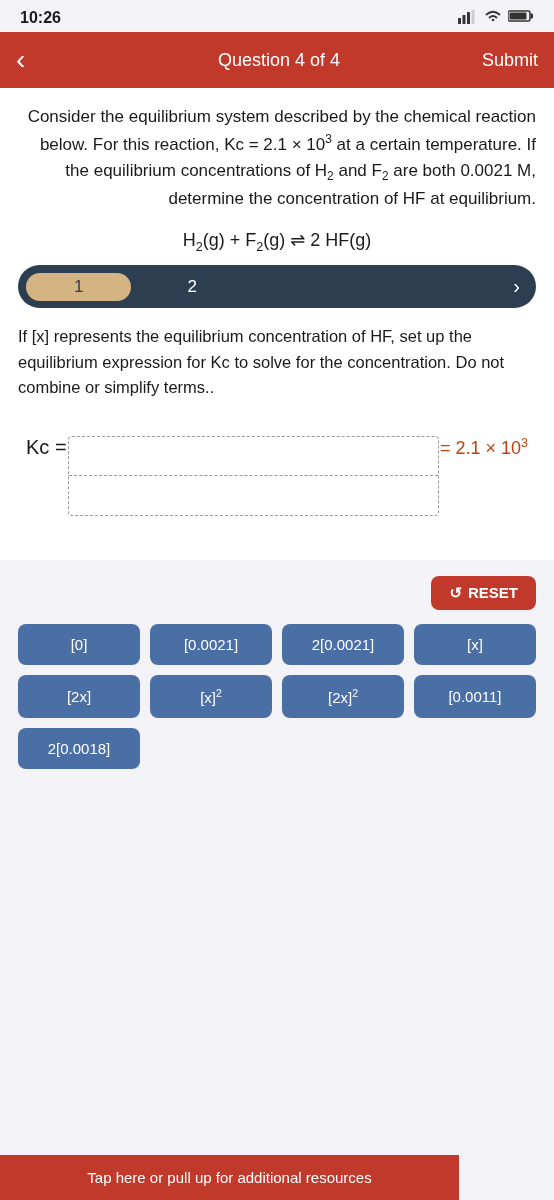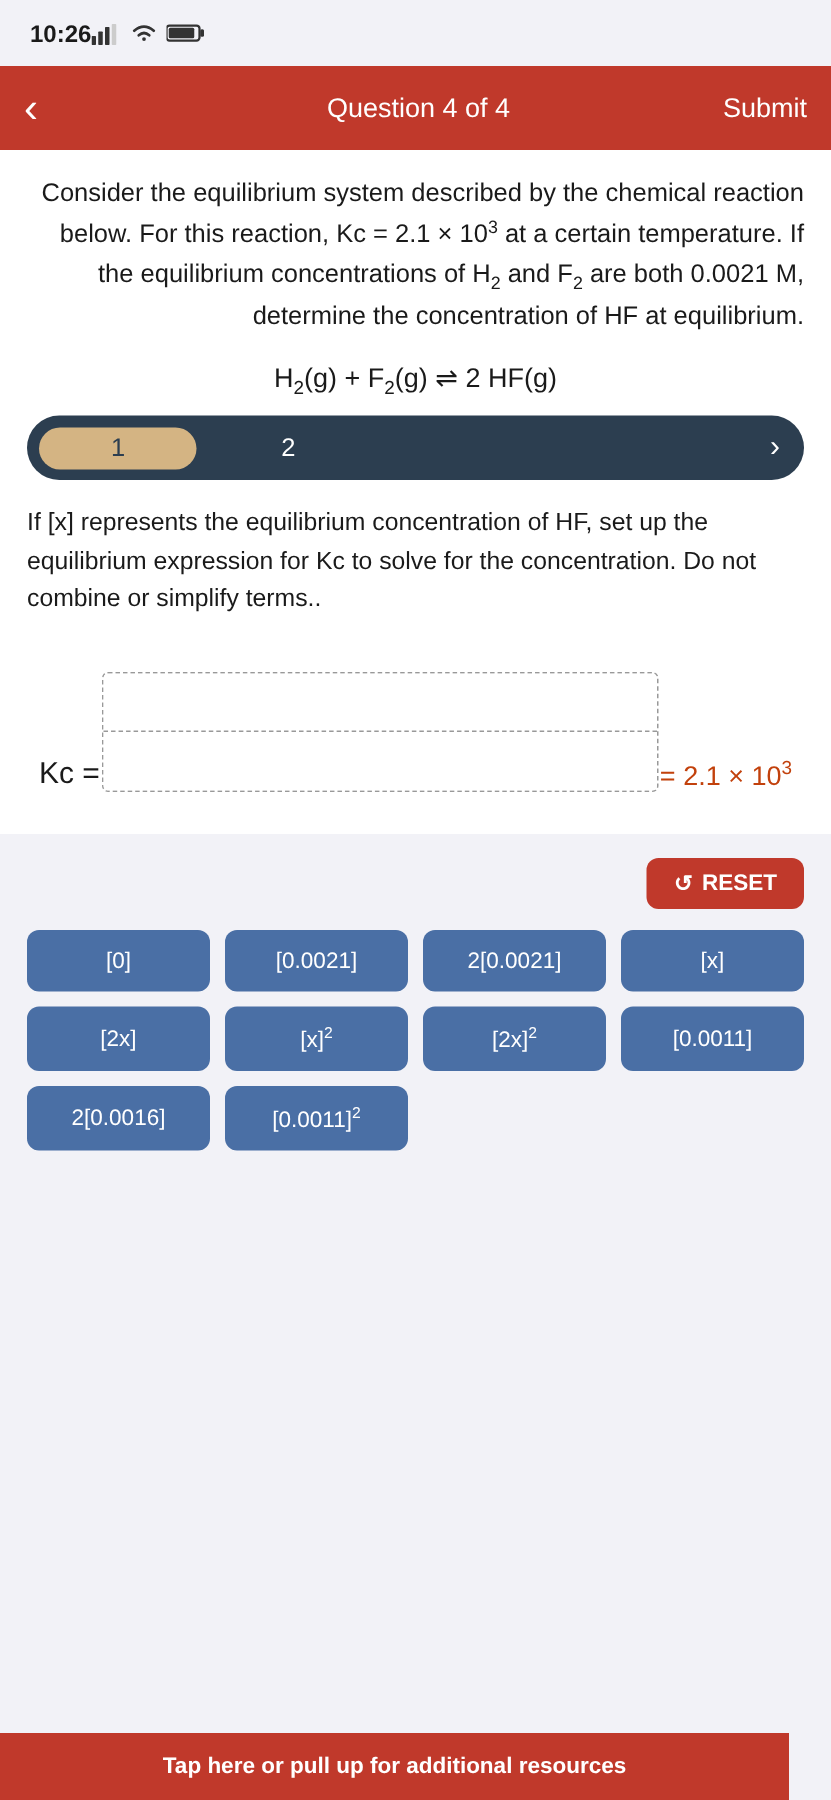--- a/index.html
+++ b/index.html
@@ -8,24 +8,25 @@
       width: 554px;
       min-height: 1200px;
       font-family: -apple-system, BlinkMacSystemFont, 'Helvetica Neue', Arial, sans-serif;
       background: #f2f2f7;
       color: #1a1a1a;
     }
 
     
     .status-bar {
       display: flex;
+      justify-content: space-between;
       align-items: center;
       padding: 8px 20px 4px;
       background: #f2f2f7;
-      height: 44px;
+      height: 32px;
     }
     .status-time {
       font-weight: 600;
       font-size: 16px;
     }
     .status-icons {
       display: flex;
       align-items: center;
       gap: 6px;
     }
@@ -120,22 +121,22 @@
     .instruction-text {
       font-size: 16.5px;
       line-height: 1.55;
       color: #1a1a1a;
       margin-bottom: 35px;
     }
 
     
     .fraction-area {
       display: flex;
-      align-items: flex-end;
-      margin: 0 auto 12px;
+      align-items: flex-start;
+      margin: 0 auto 28px;
       padding: 0 8px;
       gap: 1px;
     }
     .kc-label {
       font-size: 20px;
       font-weight: 500;
       color: #1a1a1a;
       white-space: nowrap;
     }
     .fraction-box {
@@ -197,27 +198,27 @@
       font-size: 15px;
       font-weight: 500;
       cursor: pointer;
       text-align: center;
     }
 
     
     .resource-bar {
       position: fixed;
       bottom: 0;
-      width: 526px;
+      width: 459px;
       background: #c0392b;
       color: white;
       text-align: center;
       padding: 14px 0;
       font-size: 15px;
-      font-weight: 700;
+      font-weight: 400;
       cursor: pointer;
     }
 
     
     sup { font-size: 0.7em; }
     sub { font-size: 0.7em; }
   </style>
 </head>
 <body>
 
@@ -300,20 +301,19 @@
     <button class="token-btn">[0]</button>
     <button class="token-btn">[0.0021]</button>
     <button class="token-btn">2[0.0021]</button>
     <button class="token-btn">[x]</button>
 
     <button class="token-btn">[2x]</button>
     <button class="token-btn">[x]<sup>2</sup></button>
     <button class="token-btn">[2x]<sup>2</sup></button>
     <button class="token-btn">[0.0011]</button>
 
-    <button class="token-btn">2[0.0016]</button>
-    <button class="token-btn">[0.0011]<sup>2</sup></button>
+    <button class="token-btn">2[0.0018]</button>
 
   </div>
 
 </div>
 
 <div class="resource-bar">Tap here or pull up for additional resources</div>
 
 </body></html>

